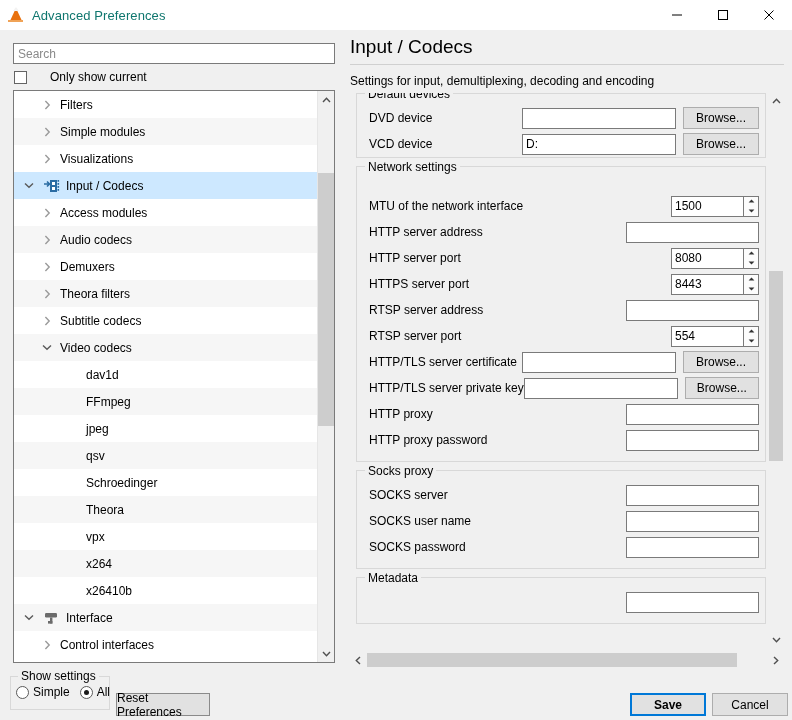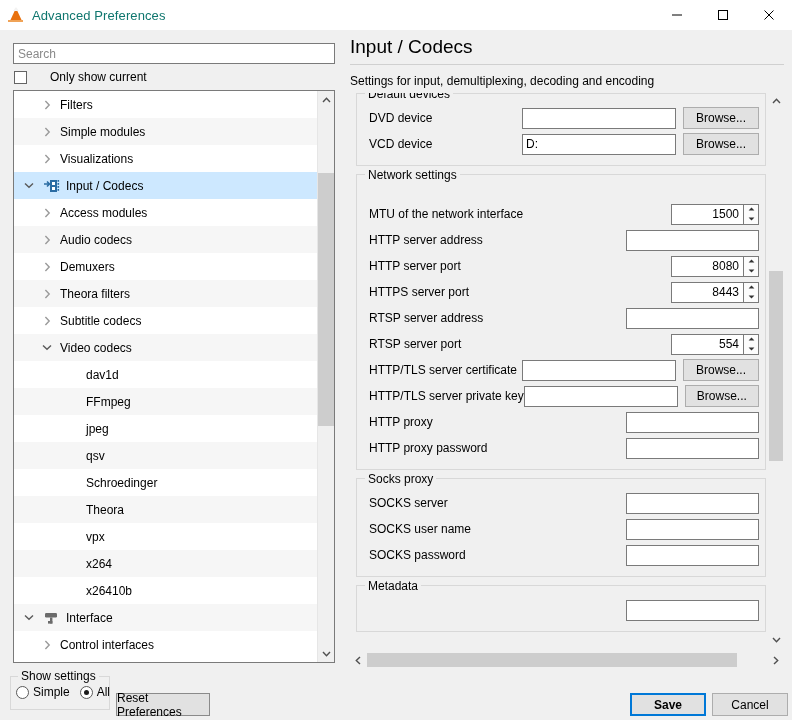--- a/index.html
+++ b/index.html
@@ -211,21 +211,20 @@
     color: #000;
   }
   .spin-wrap { display: flex; align-items: center; }
   .spinfield {
     box-sizing: border-box;
     width: 72px; height: 21px;
     border: 1px solid #7a7a7a;
     border-right: none;
     background: #fff;
     font-size: 12px;
-    text-align: right;
     padding: 0 4px 0 3px;
     line-height: 19px;
     outline: none;
     font-family: "Liberation Sans", sans-serif;
     color: #000;
   }
   .spin-btns {
     width: 16px; height: 21px;
     border: 1px solid #7a7a7a;
     background: #fcfcfc;
@@ -566,21 +565,21 @@
       </div>
     </div>
   </div>
 
   <div class="page-title">Input / Codecs</div>
   <div class="title-rule"></div>
   <div class="page-desc">Settings for input, demultiplexing, decoding and encoding</div>
 
   <div class="content-area">
     <div class="content-inner" id="content-inner">
-        <div class="groupbox" style="padding-top: 11px; padding-bottom: 8px;">
+        <div class="groupbox" style="padding-top: 11px; ">
           <div class="group-title">Default devices</div>
           <div class="field-row">
             <div class="field-label">DVD device</div>
             <div class="spacer"></div>
             <input type="text" class="txtfield" value="" style="width: 154px;">
             <div class="browse-btn">Browse...</div>
           </div>
           <div class="field-row">
             <div class="field-label">VCD device</div>
             <div class="spacer"></div>

